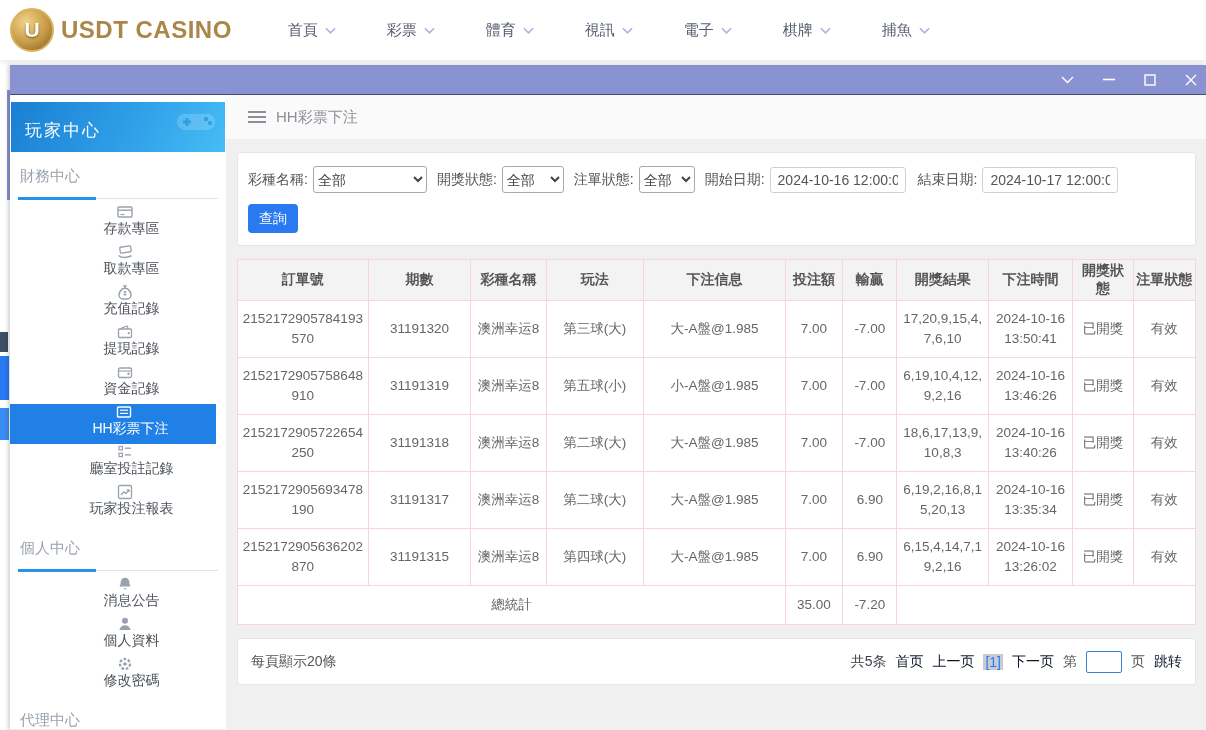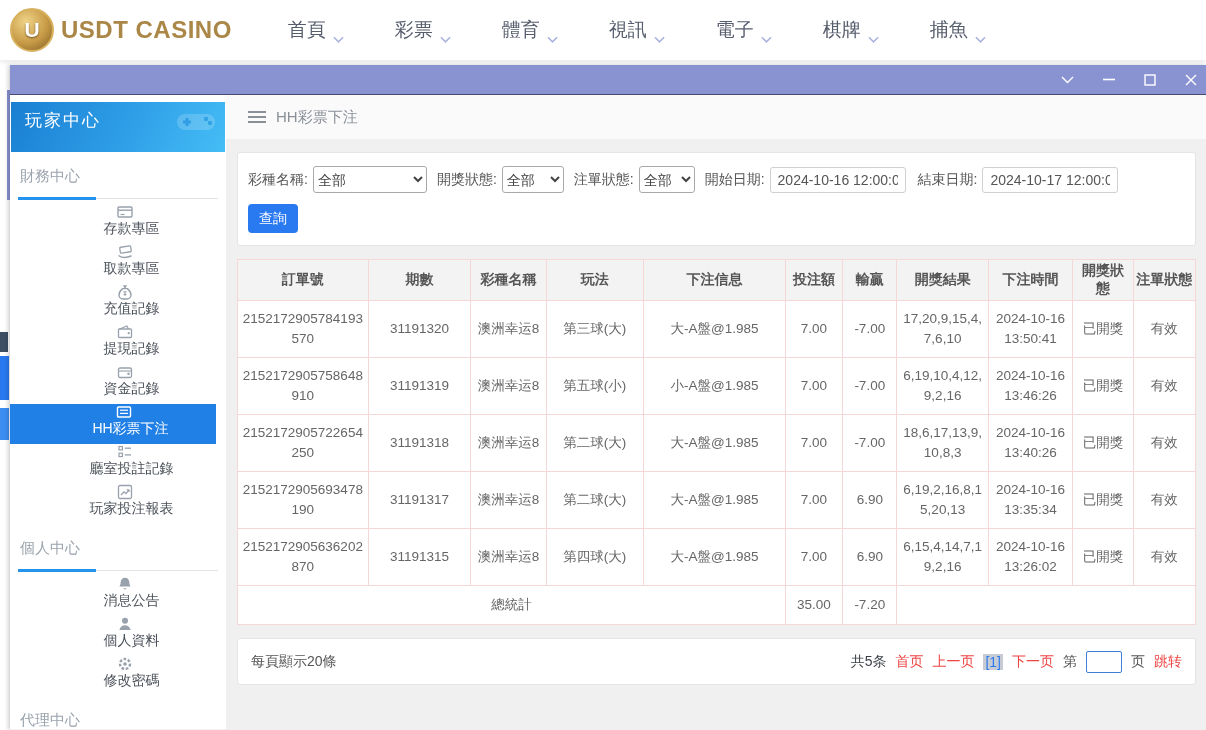--- a/index.html
+++ b/index.html
@@ -9,41 +9,41 @@
   
   .topnav { position:relative; z-index:5; height:60px; background:#fff; display:flex; align-items:center;
     box-shadow:0 2px 5px rgba(0,0,0,.10); }
   .brand { display:flex; align-items:center; margin-left:10px; cursor:pointer; }
   .coin { width:44px; height:44px; border-radius:50%; flex:none;
     background:radial-gradient(circle at 35% 30%,#f0d488,#c79a46 55%,#7d5c22);
     border:2px solid #d8b25e; display:flex; align-items:center; justify-content:center; }
   .coin span { color:#fff; font-weight:bold; font-size:21px; text-shadow:0 1px 2px #6d5120; }
   .brand-text { margin-left:7px; font-size:24px; font-weight:800; color:#ab8747; letter-spacing:.5px; }
   .nav-menu { display:flex; margin-left:56px; }
-  .nav-item { display:flex; align-items:flex-end; margin-right:51px; cursor:pointer;
-    font-size:19px; color:#565d6d; }
+  .nav-item { display:flex; align-items:center; margin-right:51px; cursor:pointer;
+    font-size:15px; color:#565d6d; }
   .nav-item .nav-chev { margin-left:7px; display:flex; }
 
   
   .page-strip { position:absolute; left:0; top:60px; width:10px; height:670px; background:#fff; z-index:1; }
   .page-strip .frag { position:absolute; }
 
   
   .window { position:absolute; left:10px; top:65px; width:1196px; height:665px; z-index:3;
     background:#f0f0f1; box-shadow:-2px 0 4px rgba(0,0,0,.18); }
   .titlebar { height:30px; background:#8a93d2; border-bottom:1px solid #454b72;
     display:flex; align-items:center; justify-content:flex-end; padding-right:8px; }
   .tb-btn { width:15px; height:15px; margin-left:26px; display:flex; align-items:center;
     justify-content:center; color:#fff; cursor:pointer; }
   .win-body { display:flex; height:634px; }
 
   
   .sidebar { width:216px; flex:none; background:#fff; padding-top:7px; overflow:hidden; }
   .side-header { height:50px; margin:0 1px; position:relative; overflow:hidden; color:#fff;
-    background:linear-gradient(115deg,#1a7fd2 0%,#2f9fe8 55%,#45bdf5 100%); padding:7px 0 0 14px; }
+    background:linear-gradient(115deg,#1a7fd2 0%,#2f9fe8 55%,#45bdf5 100%); padding:17px 0 0 14px; }
   .sh-title { font-size:17px; letter-spacing:2px; }
   .sh-sub { font-size:10px; letter-spacing:1.6px; margin-top:20px; font-weight:bold; }
   .sh-pad { position:absolute; right:8px; top:7px; opacity:.35; }
   .side-section { padding:13px 8px 0 8px; }
   .side-section-title { font-size:15px; color:#9aa3ad; padding:2px 0 12px 2px;
     border-bottom:1px solid #e3e3e3; position:relative; }
   .side-section-title::after { content:""; position:absolute; left:0; bottom:-2px;
     width:78px; height:3px; background:#2493ee; }
   .side-items { padding-top:5px; }
   .side-item { height:40px; display:flex; align-items:center; padding-left:27px;
@@ -79,21 +79,21 @@
   td { border:1px solid #f5d7d7; font-size:13.5px; color:#666; text-align:center;
     padding:8px 3px; word-break:break-all; line-height:20px; }
   tr.sum td { padding:9px 3px; }
 
   .pagination-card { margin-top:13px; background:#fff; border:1px solid #e5e5e5; border-radius:3px;
     height:47px; display:flex; align-items:center; justify-content:space-between;
     padding:0 13px; font-size:14px; color:#555; }
   .pg-right { display:flex; align-items:center; }
   .pg-right > * { margin-left:9px; }
   .pg-total { color:#3a3f46; }
-  .pg-link { color:#ef4444; cursor:pointer; }
+  .pg-link { color:#0f172a; cursor:pointer; }
   .pg-current { color:#2b79f0; background:#c7ccd4; padding:0 2px; }
   .pg-input { width:36px; height:22px; border:1px solid #3e7fd8; border-radius:2px; }
 </style>
 </head>
 <body>
 
 <div class="topnav">
   <div class="brand">
     <div class="coin">
         <span>U</span>

